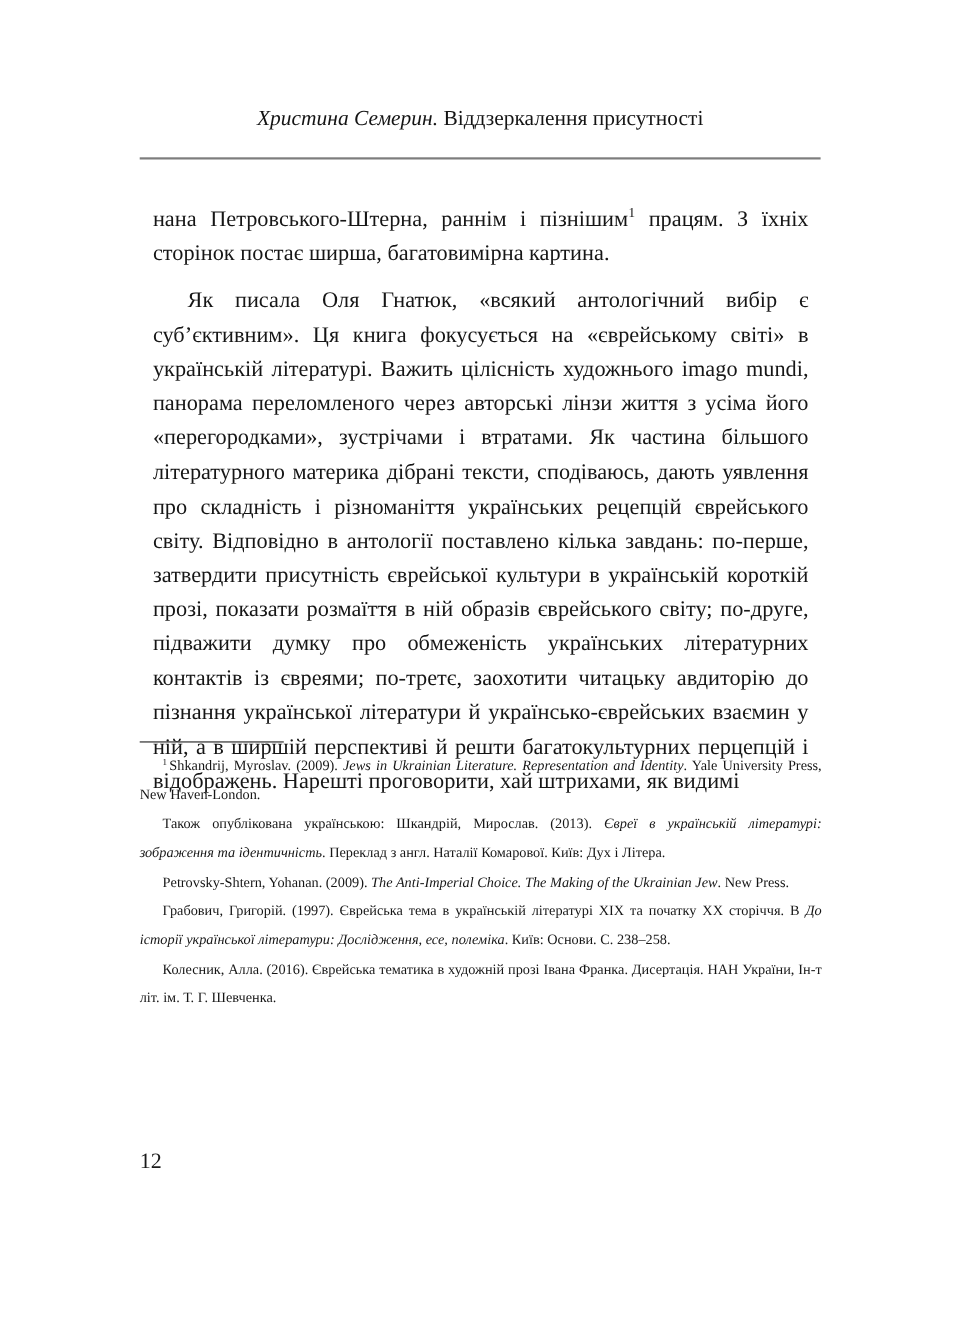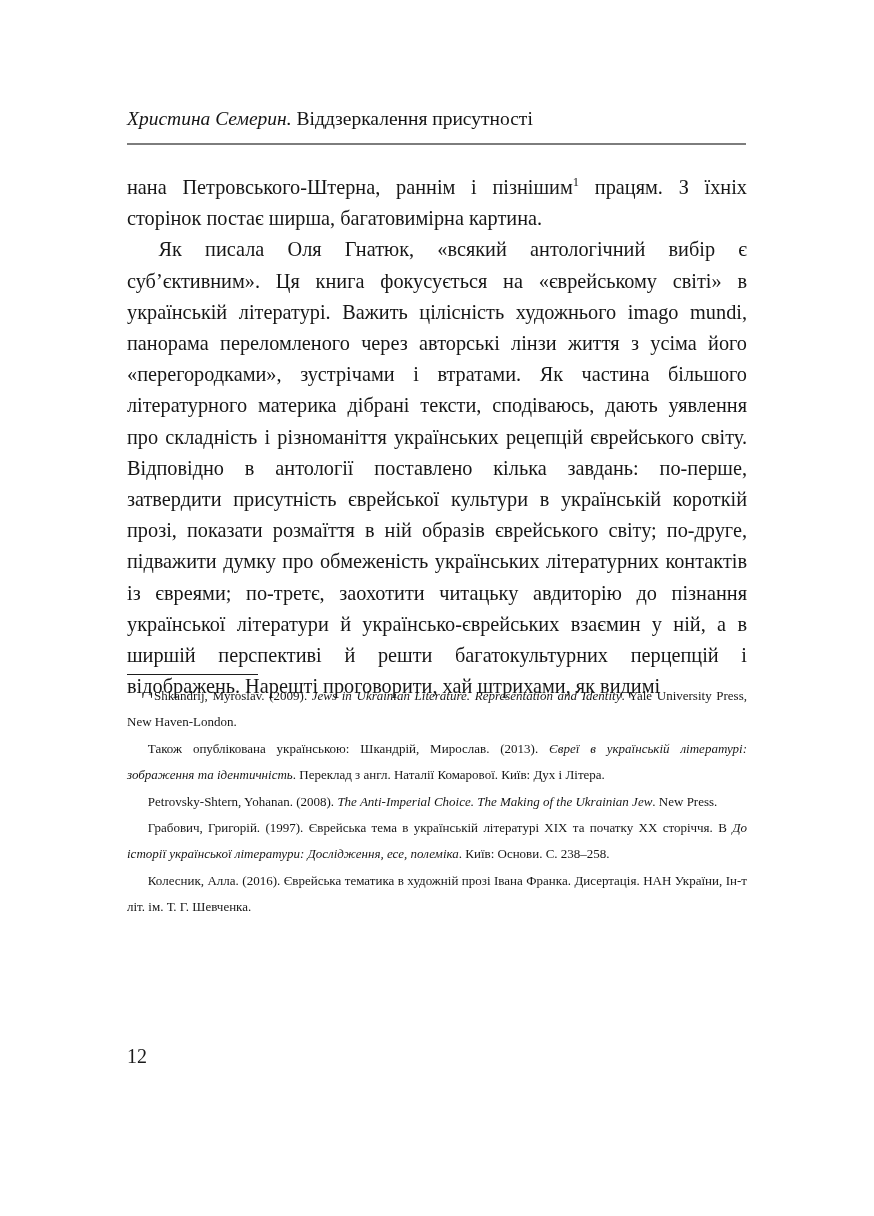--- a/index.html
+++ b/index.html
@@ -23,26 +23,27 @@
     top: 0;
     width: 874px;
     height: 1216px;
     background: #ffffff;
   }
 
   
   .running-head {
     position: absolute;
     left: 127px;
-    top: 106px;
+    top: 96px;
     width: 619px;
     font-size: 19.5px;
     line-height: 26px;
     white-space: nowrap;
     color: #141414;
+    text-align: center;
   }
   .running-head .author {
     font-style: italic;
   }
   .running-head .title {
     font-style: normal;
   }
 
   .head-rule {
     position: absolute;
@@ -60,21 +61,21 @@
     top: 172px;
     width: 620px;
     font-size: 20.3px;
     line-height: 31.2px;
     text-align: justify;
     text-justify: inter-word;
     color: #161616;
     hyphens: manual;
   }
   .body-block p {
-    margin: 0;
+    margin: 12px;
     text-indent: 0;
   }
   .body-block p.indent {
     text-indent: 1.55em;
   }
   .body-block p:last-child {
     text-align: justify;
   }
   sup.fn-ref {
     font-size: 0.62em;
@@ -142,20 +143,20 @@
   <div class="body-block" id="body-block">
       <p><span>нана Петровського-Штерна, раннім і пізнішим</span><sup class="fn-ref">1</sup><span> працям. З їхніх сторінок постає ширша, багатовимірна картина.</span></p>
       <p class="indent"><span>Як писала Оля Гнатюк, «всякий антологічний вибір є суб’єктивним». Ця книга фокусується на «єврейському світі» в українській літературі. Важить цілісність художнього imago mundi, панорама переломленого через авторські лінзи життя з усіма його «перегородками», зустрічами і втратами. Як частина більшого літературного материка дібрані тексти, сподіваюсь, дають уявлення про складність і різноманіття українських рецепцій єврейського світу. Відповідно в антології поставлено кілька завдань: по-перше, затвердити присутність єврейської культури в українській короткій прозі, показати розмаїття в ній образів єврейського світу; по-друге, підважити думку про обмеженість українських літературних контактів із євреями; по-третє, заохотити читацьку авдиторію до пізнання української літератури й українсько-єврейських взаємин у ній, а в ширшій перспективі й решти багатокультурних перцепцій і відображень. Нарешті проговорити, хай штрихами, як видимі</span></p>
     </div>
 
   <div class="fn-rule"></div>
 
   <div class="footnotes" id="footnote-block">
       <p><sup class="fn-num">1</sup><span>Shkandrij, Myroslav. (2009). </span><i>Jews in Ukrainian Literature. Representation and Identity</i><span>. Yale University Press, New Haven-London.</span></p>
       <p><span>Також опублікована українською: Шкандрій, Мирослав. (2013). </span><i>Євреї в українській літературі: зображення та ідентичність</i><span>. Переклад з англ. Наталії Комарової. Київ: Дух і Літера.</span></p>
-      <p><span>Petrovsky-Shtern, Yohanan. (2008). </span><i>The Anti-Imperial Choice. The Making of the Ukrainian Jew</i><span>. New Press.</span></p>
+      <p><span>Petrovsky-Shtern, Yohanan. (2009). </span><i>The Anti-Imperial Choice. The Making of the Ukrainian Jew</i><span>. New Press.</span></p>
       <p><span>Грабович, Григорій. (1997). Єврейська тема в українській літературі XIX та початку XX сторіччя. В </span><i>До історії української літератури: Дослідження, есе, полеміка</i><span>. Київ: Основи. С. 238–258.</span></p>
       <p><span>Колесник, Алла. (2016). Єврейська тематика в художній прозі Івана Франка. Дисертація. НАН України, Ін-т літ. ім. Т. Г. Шевченка.</span></p>
     </div>
 
   <div class="folio">12</div>
 
 </div>
 
 </body></html>

